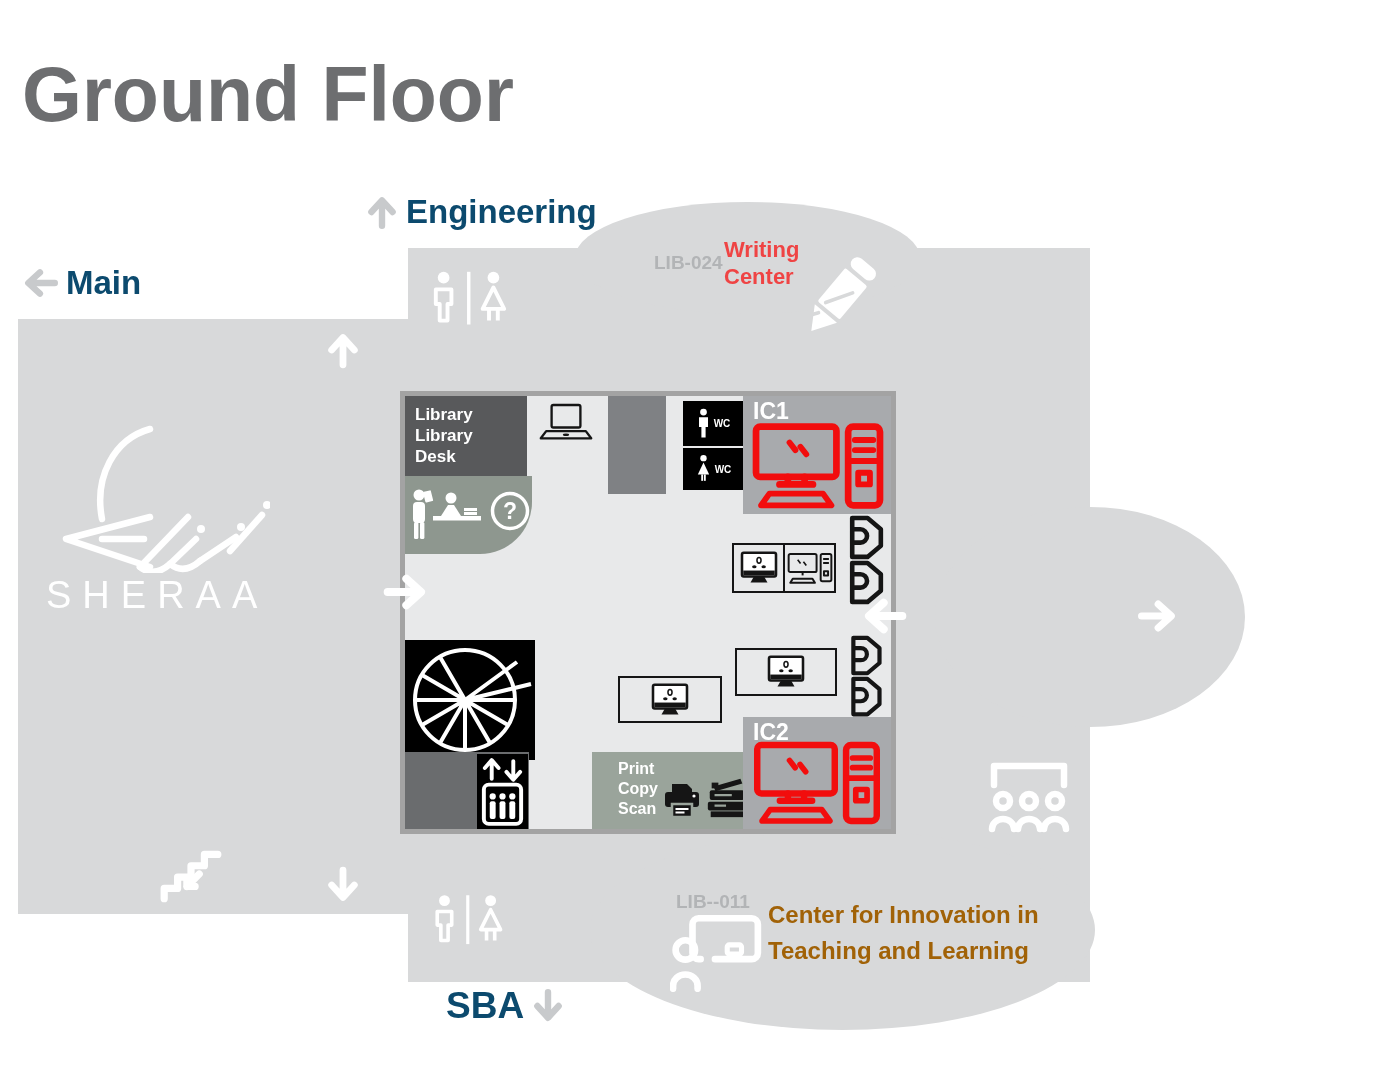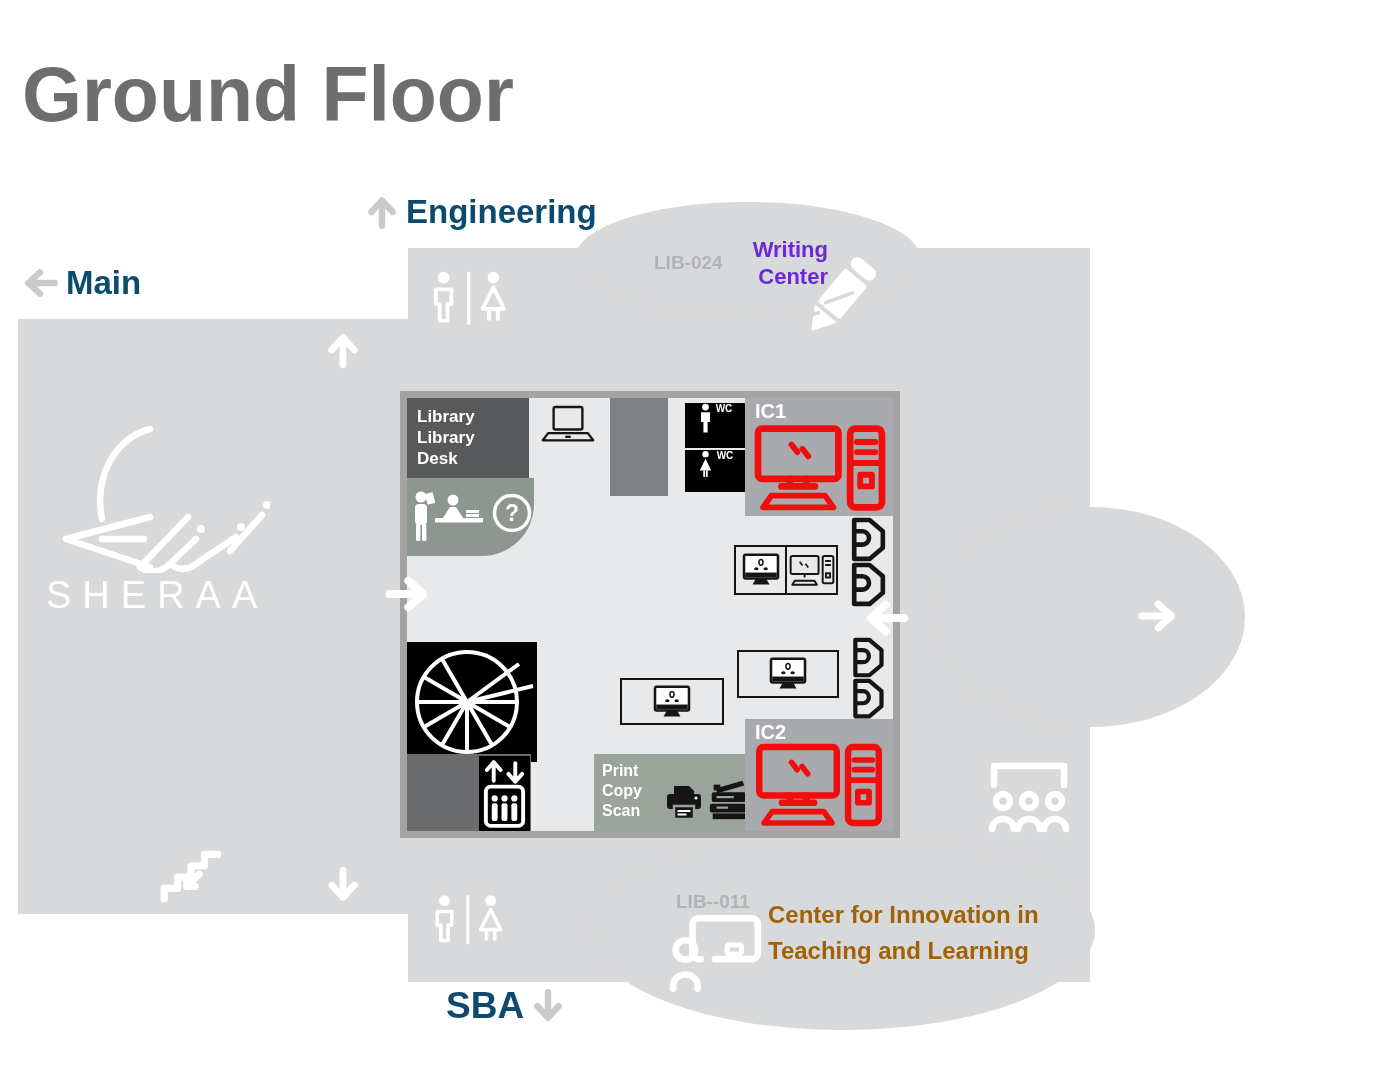--- a/index.html
+++ b/index.html
@@ -9,36 +9,36 @@
   
   .blob{position:absolute;background:#d8d9da;}
   .ell{border-radius:50%;}
   
   .title{left:22px;top:50px;font-size:77px;font-weight:bold;color:#6d6e70;letter-spacing:0px;}
   
   .nav{display:flex;align-items:center;gap:8px;color:#0c4a6e;font-weight:bold;font-size:33px;}
   .code{color:#b2b4b6;font-weight:bold;font-size:19px;}
   svg{display:block;}
   
-  .plan{left:400px;top:391px;width:486px;height:433px;border:7px solid #a3a3a3;background:#e8e9ea;}
+  .plan{left:400px;top:391px;width:486px;height:433px;border:5px solid #a3a3a3;background:#e8e9ea;}
   .plan .abs{position:absolute;}
   .zone-dark{background:#58595b;}
   .zone-sage{background:#9aa49b;}
   .zone-desk{background:#8e978f;border-bottom-right-radius:52px;}
   .zone-ic{background:#a8aaad;}
   .zone-black{background:#000;}
   .lsd{color:#fff;font-size:17px;font-weight:bold;line-height:21px;padding:8px 0 0 10px;box-sizing:border-box;}
-  .iclabel{color:#fff;font-size:20px;font-weight:bold;left:10px;top:2px;}
-  .wcbox{background:#000;display:flex;align-items:flex-start;justify-content:center;gap:3px;}
+  .iclabel{color:#fff;font-size:23px;font-weight:bold;left:10px;top:2px;}
+  .wcbox{background:#000;display:flex;align-items:center;justify-content:center;gap:3px;}
   .wcbox span{color:#fff;font-size:10px;font-weight:bold;}
   .outline-box{border:2px solid #151515;background:#e8e9ea;display:flex;align-items:center;justify-content:center;}
-  .printtxt{color:#fff;font-size:16px;font-weight:bold;line-height:20px;left:8px;top:7px;}
+  .printtxt{color:#fff;font-size:16px;font-weight:bold;line-height:20px;left:26px;top:7px;}
   .sheraa-txt{color:#fff;font-size:38px;letter-spacing:11px;font-weight:normal;}
   .citl{color:#a16207;font-weight:bold;font-size:24px;line-height:36px;}
-  .wcenter{color:#6d28d9;font-weight:bold;font-size:22px;line-height:27px;text-align:right;}
+  .wcenter{color:#ef4444;font-weight:bold;font-size:22px;line-height:27px;text-align:left;}
 </style>
 </head>
 <body>
 
 <div class="blob" style="left:18px;top:319px;width:390px;height:595px;"></div>
 <div class="blob" style="left:408px;top:248px;width:682px;height:734px;"></div>
 <div class="blob ell" style="left:575px;top:202px;width:345px;height:112px;"></div>
 <div class="blob ell" style="left:935px;top:507px;width:310px;height:220px;"></div>
 <div class="blob ell" style="left:590px;top:830px;width:505px;height:200px;"></div>
 

